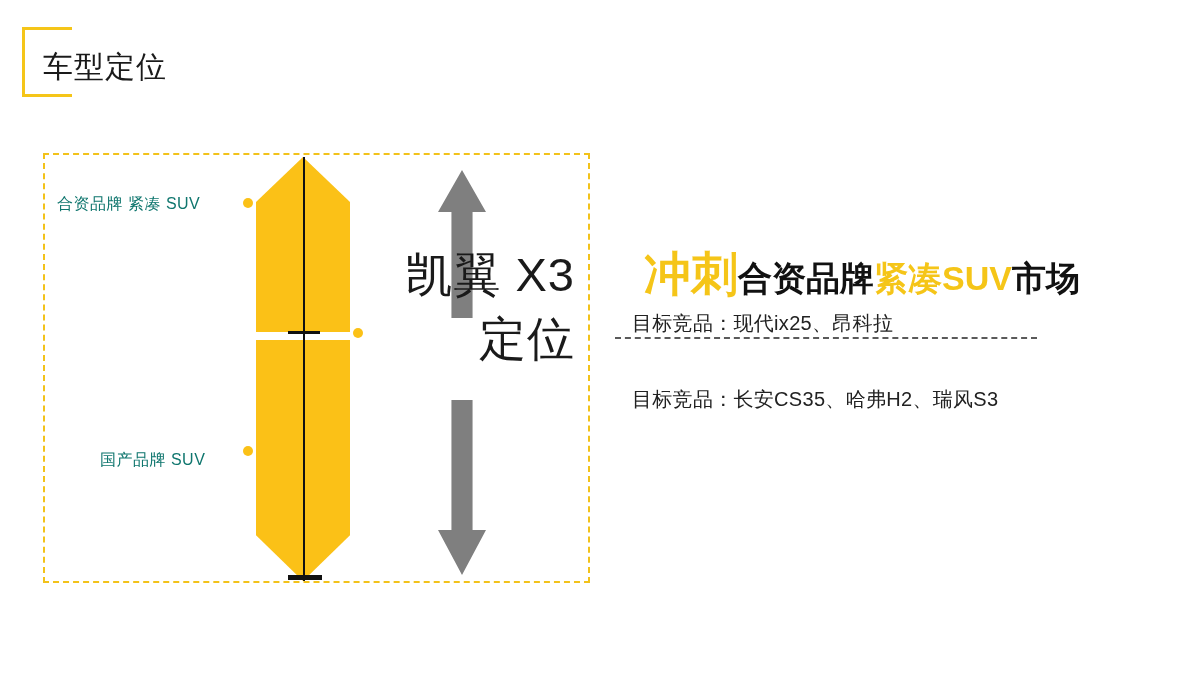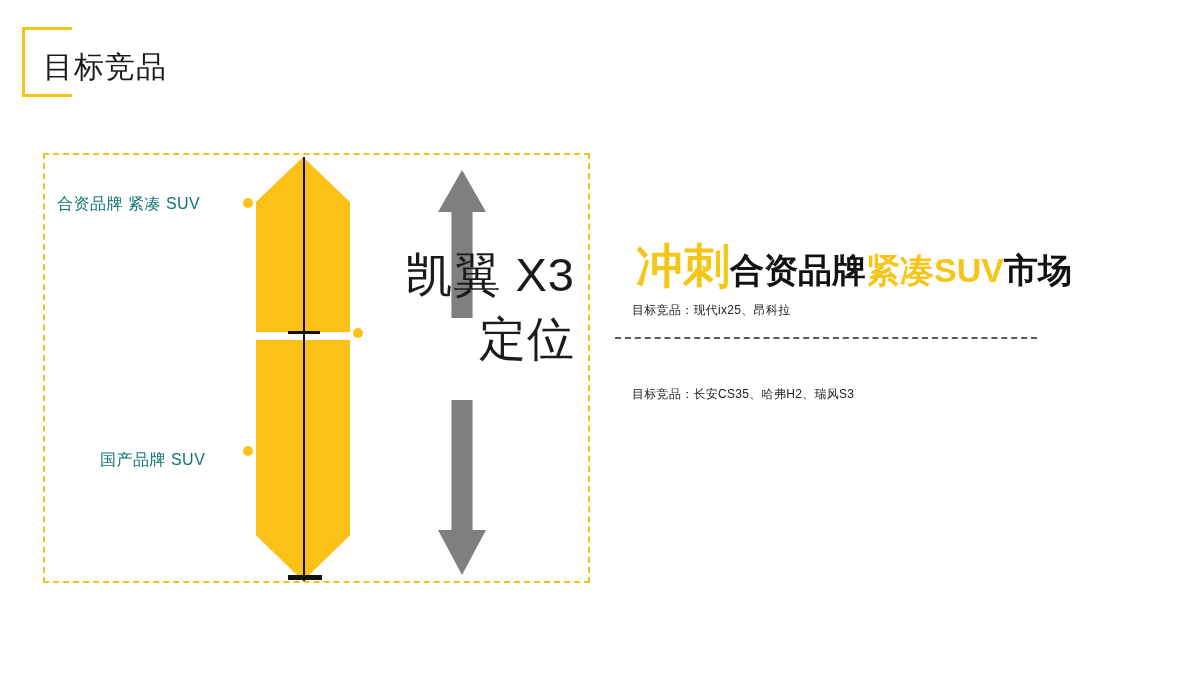--- a/index.html
+++ b/index.html
@@ -170,42 +170,42 @@
   
   .right-panel {
     position: absolute;
     left: 632px;
     top: 238px;
     width: 470px;
   }
   .block-headline {
     white-space: nowrap;
     line-height: 1;
-    margin: 4px;
+    margin: 12px;
   }
   .hl-lead {
     font-size: 47px;
     font-weight: 700;
     color: #F5C518;
     letter-spacing: 0px;
   }
   .hl-dark {
     font-size: 34px;
     font-weight: 700;
     color: #111111;
     letter-spacing: 0px;
   }
   .hl-yellow {
     font-size: 34px;
     font-weight: 700;
     color: #F5C518;
     letter-spacing: 0px;
   }
   .block-sub {
-    font-size: 12px;
+    font-size: 20px;
     color: #222222;
     margin-top: 13px;
     white-space: nowrap;
     letter-spacing: 0.3px;
   }
   .divider {
     position: absolute;
     left: 615px;
     top: 337px;
     width: 422px;
@@ -217,21 +217,21 @@
     top: 373px;
     width: 470px;
   }
 </style>
 </head>
 <body>
 
 <div class="slide">
 
   <div class="title-bracket"></div>
-  <div class="title-text">目标竞品</div>
+  <div class="title-text">车型定位</div>
 
   <div class="dashed-box"></div>
 
   <div class="scale-label label-top">合资品牌 紧凑 SUV</div>
   <div class="dot dot-top"></div>
 
   <div class="scale-label label-bottom">国产品牌 SUV</div>
   <div class="dot dot-bottom"></div>
 
   <div class="dot dot-mid"></div>

